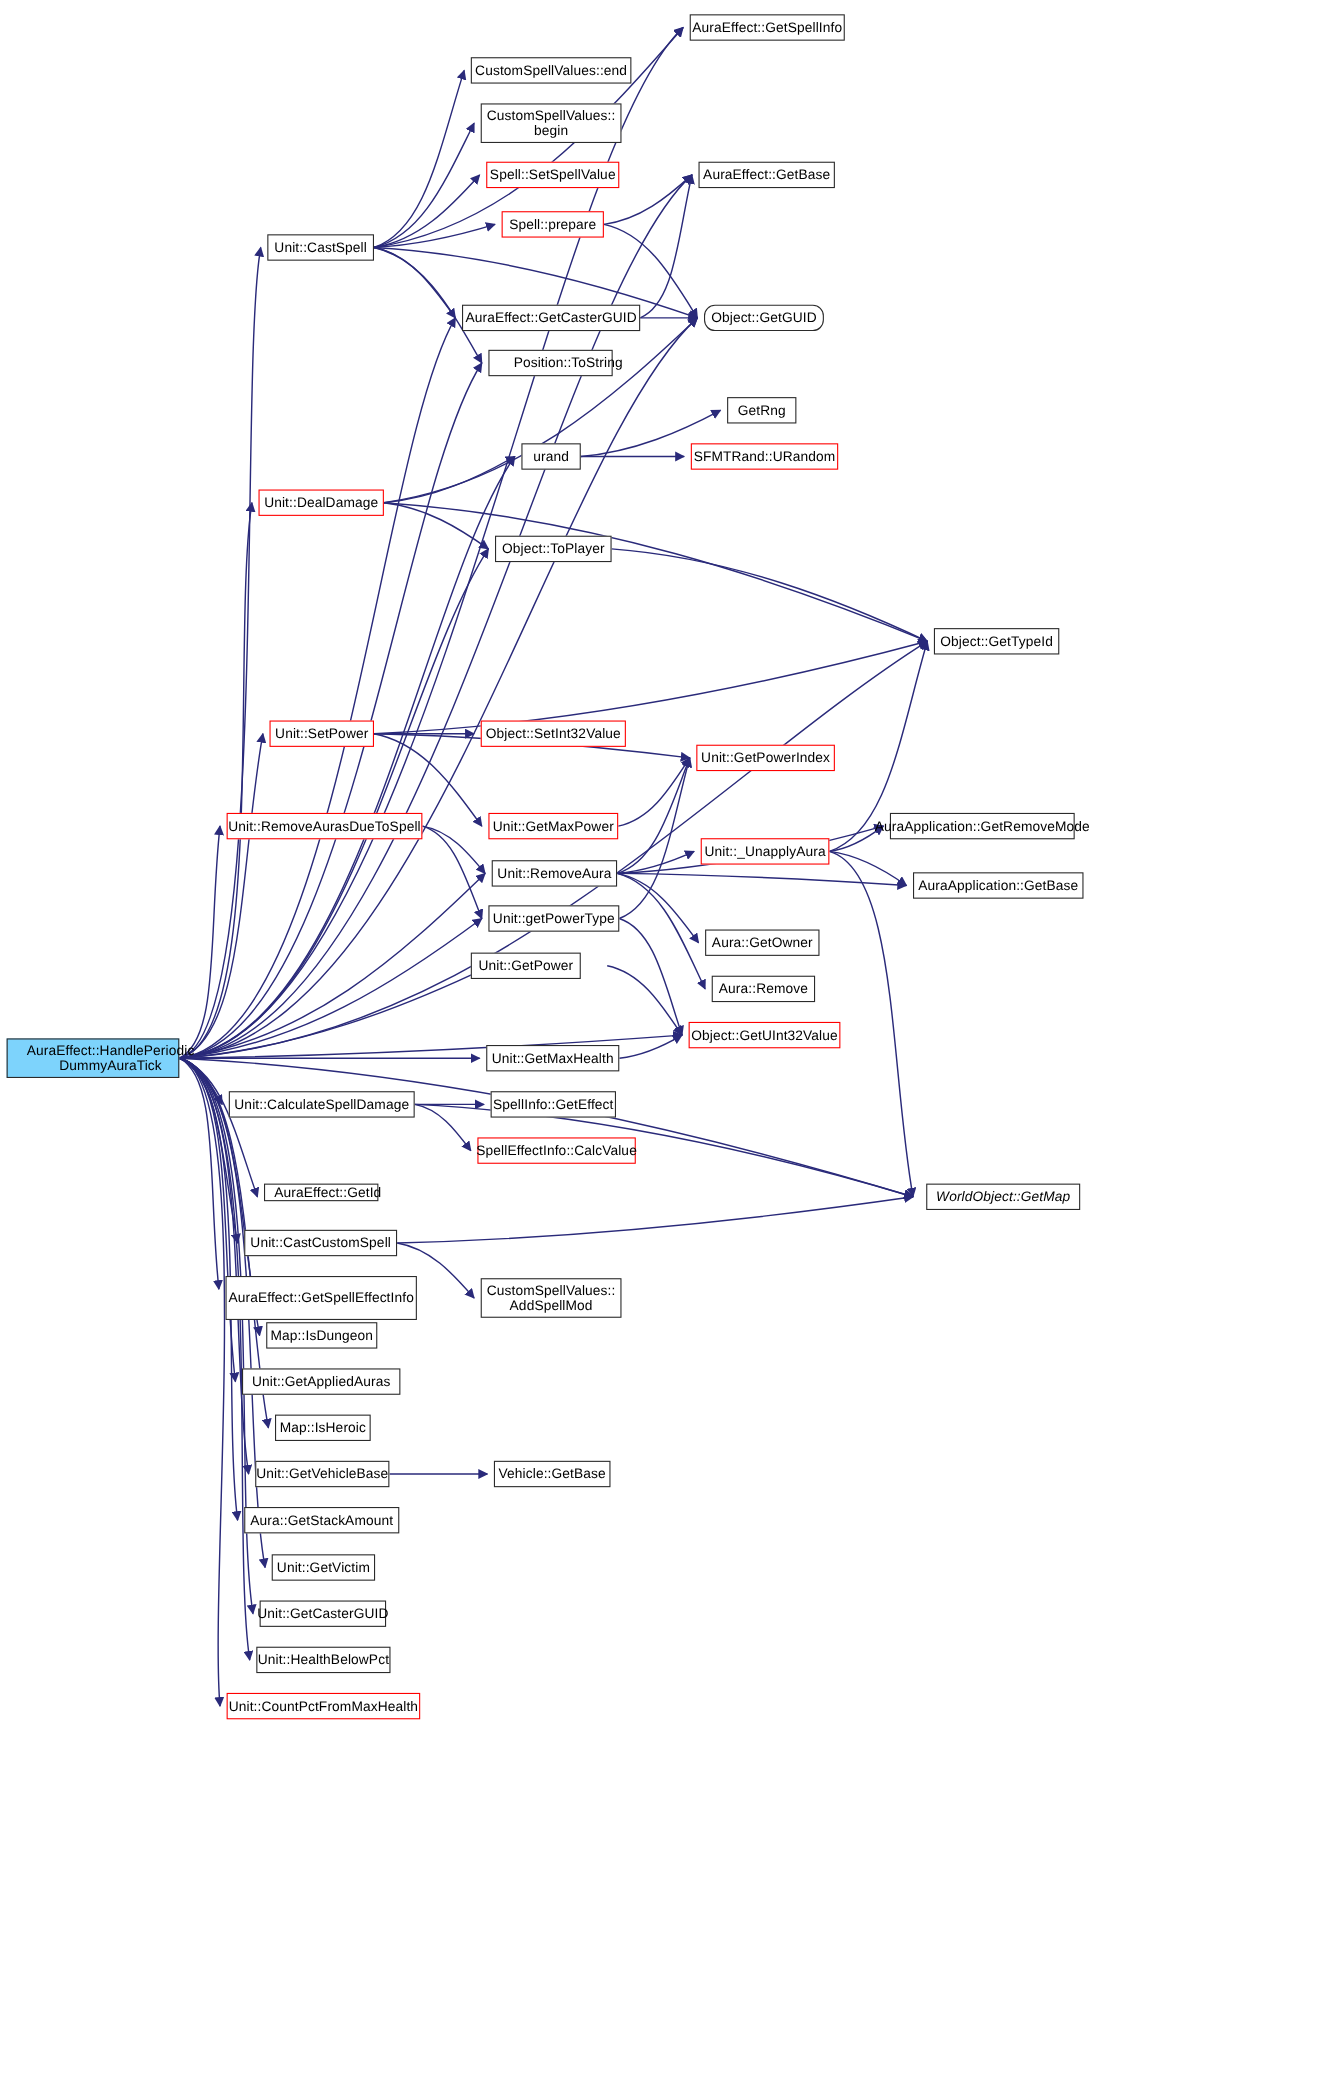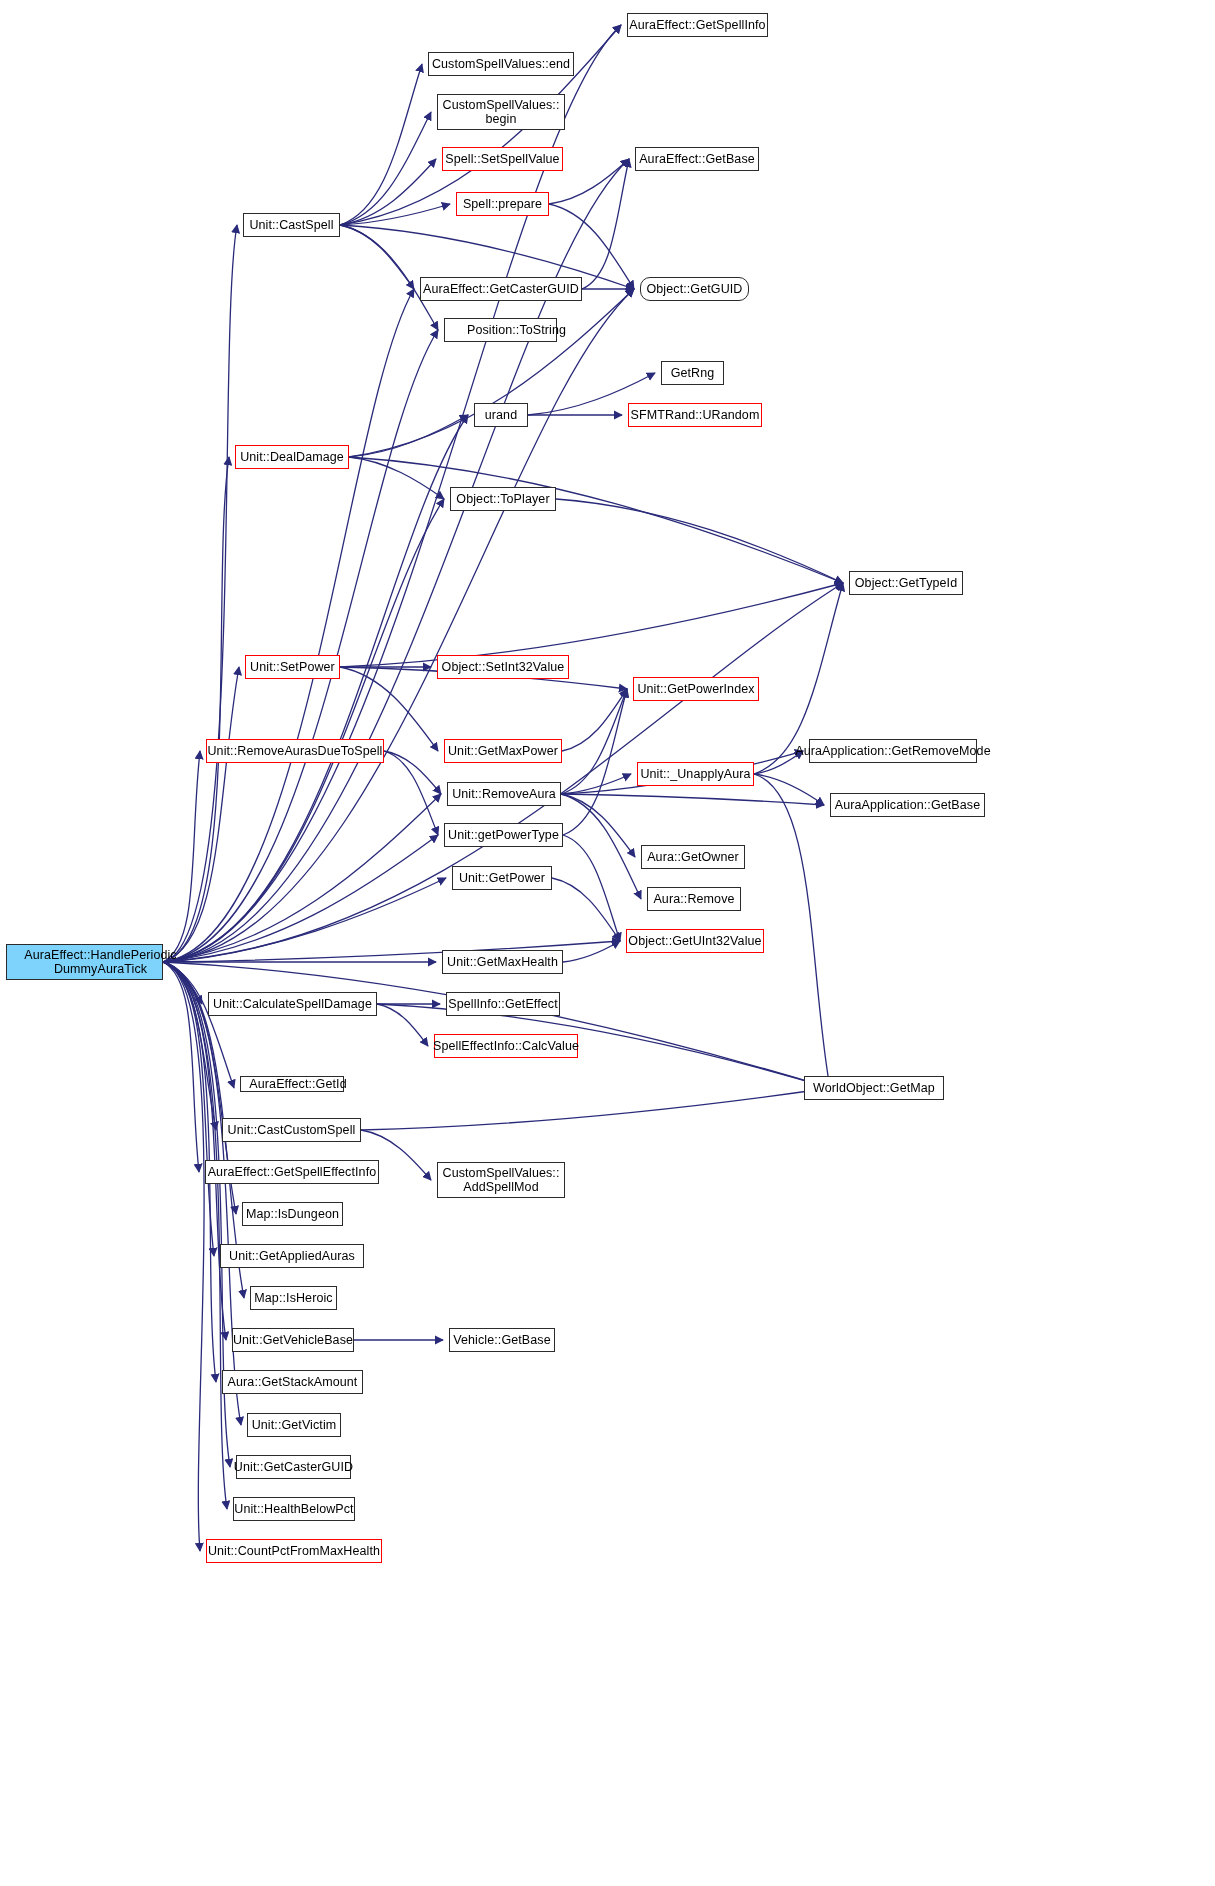--- a/index.html
+++ b/index.html
@@ -162,31 +162,31 @@
       <div class="node red" style="left: 437px; top: 655px; width: 132px; height: 24px;">Object::SetInt32Value</div>
       <div class="node red" style="left: 633px; top: 677px; width: 126px; height: 24px;">Unit::GetPowerIndex</div>
       <div class="node red" style="left: 206px; top: 739px; width: 178px; height: 24px;">Unit::RemoveAurasDueToSpell</div>
       <div class="node red" style="left: 444px; top: 739px; width: 118px; height: 24px;">Unit::GetMaxPower</div>
       <div class="node" style="left: 809px; top: 739px; width: 168px; height: 24px;">AuraApplication::GetRemoveMode</div>
       <div class="node red" style="left: 637px; top: 762px; width: 117px; height: 24px;">Unit::_UnapplyAura</div>
       <div class="node" style="left: 447px; top: 782px; width: 114px; height: 24px;">Unit::RemoveAura</div>
       <div class="node" style="left: 830px; top: 793px; width: 155px; height: 24px;">AuraApplication::GetBase</div>
       <div class="node" style="left: 444px; top: 823px; width: 119px; height: 24px;">Unit::getPowerType</div>
       <div class="node" style="left: 641px; top: 845px; width: 104px; height: 24px;">Aura::GetOwner</div>
-      <div class="node" style="left: 452px; top: 866px; width: 100px; height: 24px;">Unit::GetPower</div>
+      <div class="node" style="left: 428px; top: 866px; width: 100px; height: 24px;">Unit::GetPower</div>
       <div class="node" style="left: 647px; top: 887px; width: 94px; height: 24px;">Aura::Remove</div>
       <div class="node red" style="left: 626px; top: 929px; width: 138px; height: 24px;">Object::GetUInt32Value</div>
       <div class="node" style="left: 442px; top: 950px; width: 121px; height: 24px;">Unit::GetMaxHealth</div>
       <div class="node" style="left: 208px; top: 992px; width: 169px; height: 24px;">Unit::CalculateSpellDamage</div>
       <div class="node" style="left: 446px; top: 992px; width: 114px; height: 24px;">SpellInfo::GetEffect</div>
       <div class="node red" style="left: 434px; top: 1034px; width: 144px; height: 24px;">SpellEffectInfo::CalcValue</div>
       <div class="node" style="left: 240px; top: 1076px; width: 104px; height: 16px; padding-left: 12px;">AuraEffect::GetId</div>
-      <div class="node" style="left: 804px; top: 1076px; width: 140px; height: 24px;">WorldObject::GetMap</div>
+      <div class="node" style="left: 842px; top: 1076px; width: 140px; height: 24px; font-style: italic;">WorldObject::GetMap</div>
       <div class="node" style="left: 222px; top: 1118px; width: 139px; height: 24px;">Unit::CastCustomSpell</div>
-      <div class="node" style="left: 205px; top: 1160px; width: 174px; height: 24px;">AuraEffect::GetSpellEffectInfo</div>
+      <div class="node" style="left: 205px; top: 1160px; width: 174px; height: 40px;">AuraEffect::GetSpellEffectInfo</div>
       <div class="node" style="left: 437px; top: 1162px; width: 128px; height: 36px;">CustomSpellValues::
 AddSpellMod</div>
       <div class="node" style="left: 242px; top: 1202px; width: 101px; height: 24px;">Map::IsDungeon</div>
       <div class="node" style="left: 220px; top: 1244px; width: 144px; height: 24px;">Unit::GetAppliedAuras</div>
       <div class="node" style="left: 250px; top: 1286px; width: 87px; height: 24px;">Map::IsHeroic</div>
       <div class="node" style="left: 232px; top: 1328px; width: 122px; height: 24px;">Unit::GetVehicleBase</div>
       <div class="node" style="left: 449px; top: 1328px; width: 106px; height: 24px;">Vehicle::GetBase</div>
       <div class="node" style="left: 222px; top: 1370px; width: 141px; height: 24px;">Aura::GetStackAmount</div>
       <div class="node" style="left: 247px; top: 1413px; width: 94px; height: 24px;">Unit::GetVictim</div>
       <div class="node" style="left: 236px; top: 1455px; width: 115px; height: 24px;">Unit::GetCasterGUID</div>

